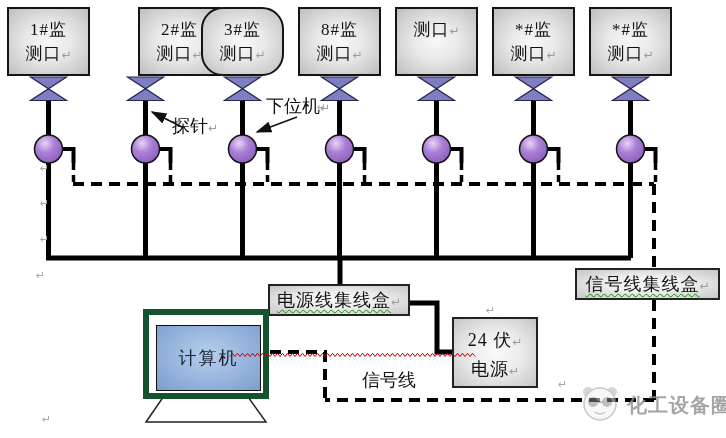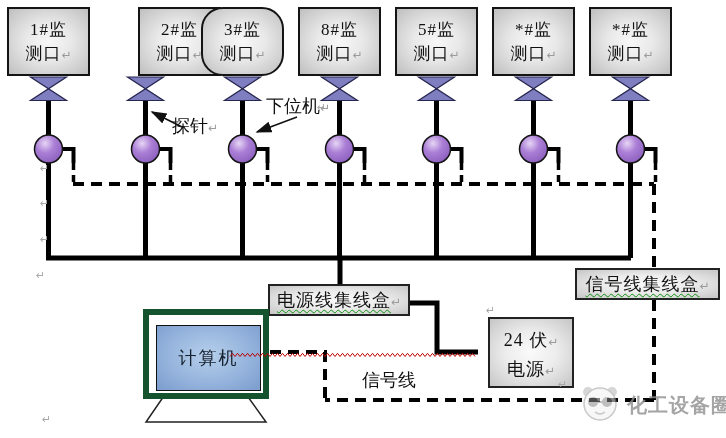--- a/index.html
+++ b/index.html
@@ -38,21 +38,21 @@
     border:6px solid #14532d;background:#ffffff;
   }
   #monitor-screen{
     position:absolute;left:7px;top:10px;width:105px;height:66px;box-sizing:border-box;
     border:1.5px solid #101010;
     background:radial-gradient(ellipse at 50% 45%,#b5cfeb 0%,#96b4dd 55%,#7b9ccd 100%);
     display:flex;align-items:center;justify-content:center;
     font-size:18px;letter-spacing:2px;color:#16202e;
   }
   #power24-box{
-    left:488px;top:317px;width:86px;height:71px;
+    left:452px;top:317px;width:86px;height:71px;
     font-size:18px;line-height:27px;padding-top:8px;letter-spacing:1px;
   }
   #power-hub-box{left:268px;top:284px;width:142px;height:32px;}
   #signal-hub-box{left:575px;top:268px;width:145px;height:32px;}
   #signal-line-label{left:362px;top:370px;}
   #probe-label{left:172px;top:116px;}
   #lower-machine-label{left:266px;top:96px;}
   #watermark{
     position:absolute;left:576px;top:383px;width:150px;height:46px;z-index:4;
   }
@@ -140,21 +140,20 @@
         </div>
         <div class="port-box" style="left: 201px; border-radius: 22px;">
           <div>3#监</div>
           <div>测口<span class="pilcrow">↵</span></div>
         </div>
         <div class="port-box" style="left: 298px;">
           <div>8#监</div>
           <div>测口<span class="pilcrow">↵</span></div>
         </div>
         <div class="port-box" style="left: 395px;">
-          <div>5#监</div>
           <div>测口<span class="pilcrow">↵</span></div>
         </div>
         <div class="port-box" style="left: 492px;">
           <div>*#监</div>
           <div>测口<span class="pilcrow">↵</span></div>
         </div>
         <div class="port-box" style="left: 589px;">
           <div>*#监</div>
           <div>测口<span class="pilcrow">↵</span></div>
         </div>

